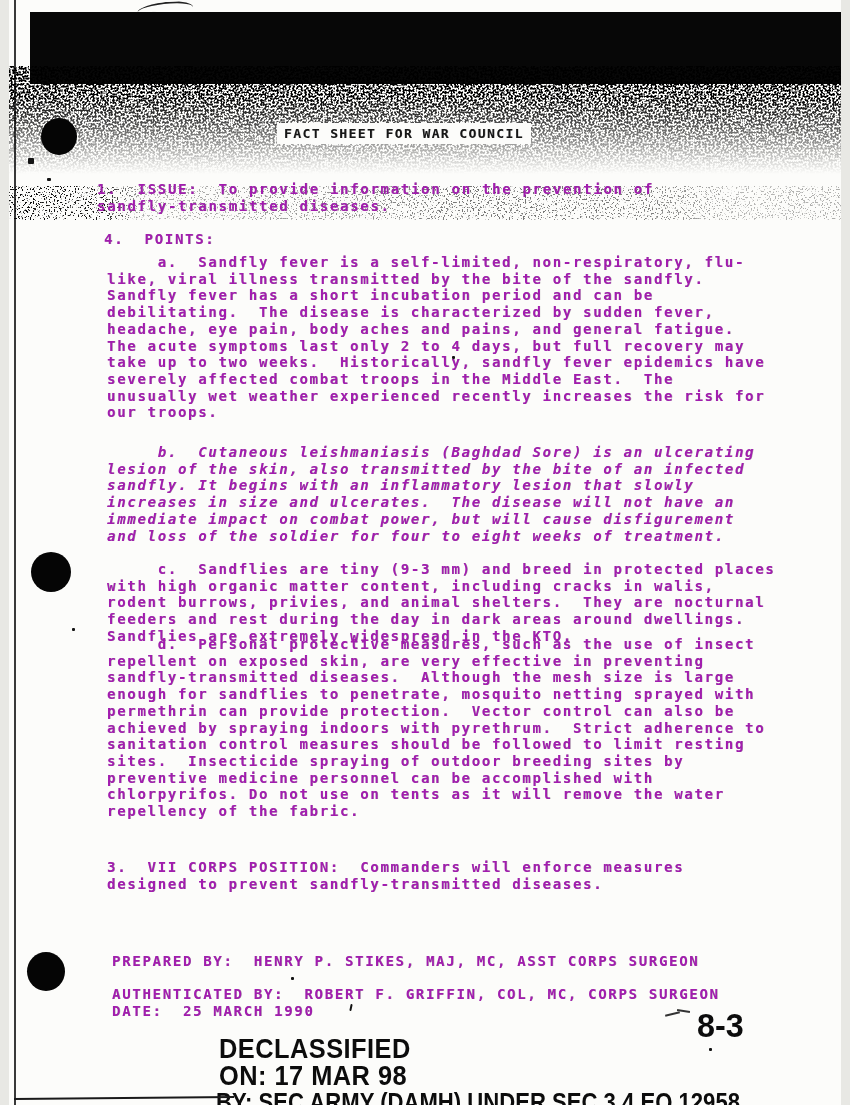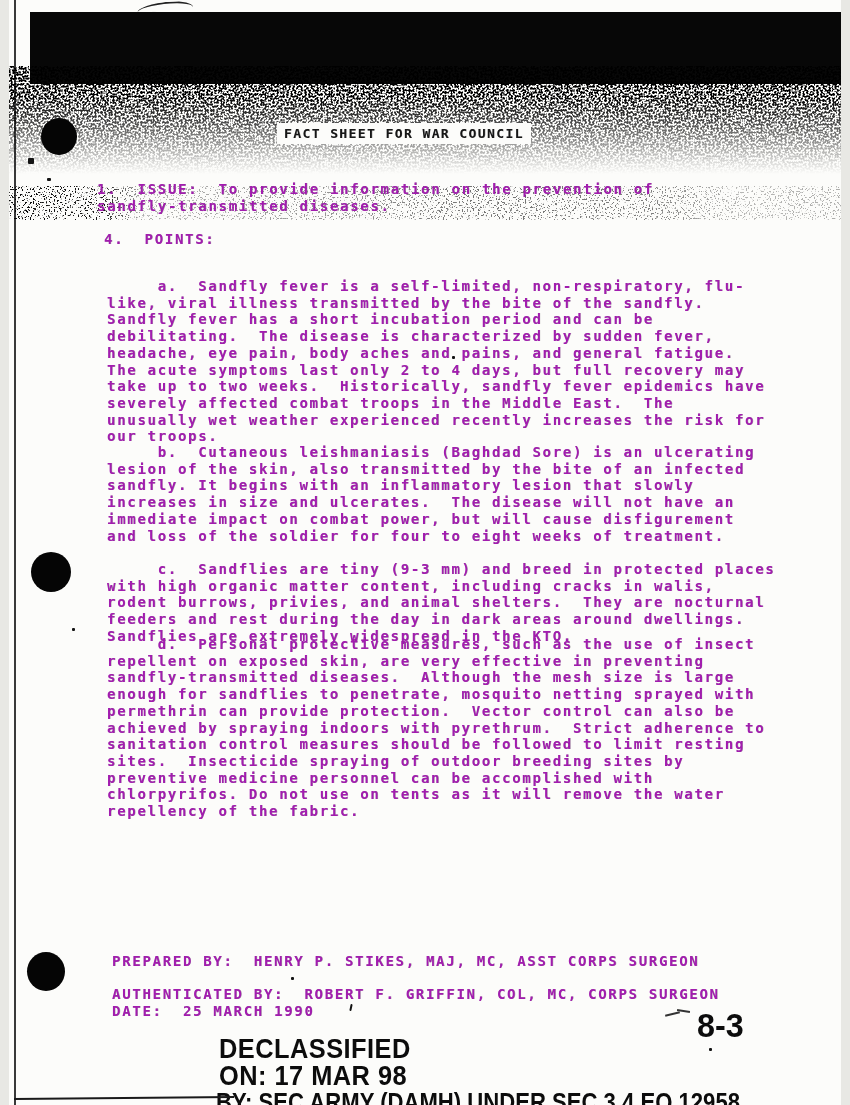--- a/index.html
+++ b/index.html
@@ -101,31 +101,31 @@
 
   <div class="punch p1"></div>
   <div class="punch p2"></div>
   <div class="punch p3"></div>
 
   <div class="title-wrap">FACT SHEET FOR WAR COUNCIL</div>
 
   <div class="tw" style="left:88px;top:181px;">1.  ISSUE:  To provide information on the prevention of
 sandfly-transmitted diseases.</div>
   <div class="tw" style="left:95px;top:231px;">4.  POINTS:</div>
-  <div class="tw" style="left:98px;top:278px;">     a.  Sandfly fever is a self-limited, non-respiratory, flu-
+  <div class="tw" style="left:98px;top:254px;">     a.  Sandfly fever is a self-limited, non-respiratory, flu-
 like, viral illness transmitted by the bite of the sandfly.
 Sandfly fever has a short incubation period and can be
 debilitating.  The disease is characterized by sudden fever,
 headache, eye pain, body aches and pains, and general fatigue.
 The acute symptoms last only 2 to 4 days, but full recovery may
 take up to two weeks.  Historically, sandfly fever epidemics have
 severely affected combat troops in the Middle East.  The
 unusually wet weather experienced recently increases the risk for
 our troops.</div>
-  <div class="tw" style="left:98px;top:444px;">     b.  Cutaneous leishmaniasis (Baghdad Sore) is an ulcerating
+  <div class="tw" style="left:98px;top:444px;font-style:italic;">     b.  Cutaneous leishmaniasis (Baghdad Sore) is an ulcerating
 lesion of the skin, also transmitted by the bite of an infected
 sandfly. It begins with an inflammatory lesion that slowly
 increases in size and ulcerates.  The disease will not have an
 immediate impact on combat power, but will cause disfigurement
 and loss of the soldier for four to eight weeks of treatment.</div>
   <div class="tw" style="left:98px;top:561px;">     c.  Sandflies are tiny (9-3 mm) and breed in protected places
 with high organic matter content, including cracks in walis,
 rodent burrows, privies, and animal shelters.  They are nocturnal
 feeders and rest during the day in dark areas around dwellings.
 Sandflies are extremely widespread in the KTO.</div>
@@ -133,20 +133,22 @@
 repellent on exposed skin, are very effective in preventing
 sandfly-transmitted diseases.  Although the mesh size is large
 enough for sandflies to penetrate, mosquito netting sprayed with
 permethrin can provide protection.  Vector control can also be
 achieved by spraying indoors with pyrethrum.  Strict adherence to
 sanitation control measures should be followed to limit resting
 sites.  Insecticide spraying of outdoor breeding sites by
 preventive medicine personnel can be accomplished with
 chlorpyrifos. Do not use on tents as it will remove the water
 repellency of the fabric.</div>
+  <div class="tw" style="left:98px;top:859px;">3.  VII CORPS POSITION:  Commanders will enforce measures
+designed to prevent sandfly-transmitted diseases.</div>
   <div class="tw" style="left:103px;top:953px;">PREPARED BY:  HENRY P. STIKES, MAJ, MC, ASST CORPS SURGEON
 
 AUTHENTICATED BY:  ROBERT F. GRIFFIN, COL, MC, CORPS SURGEON
 DATE:  25 MARCH 1990</div>
 
   <div class="sq1"></div>
   <div class="sq2"></div>
   <div class="pagenum">8-3</div>
 
   <div class="stamp l1">DECLASSIFIED</div>

